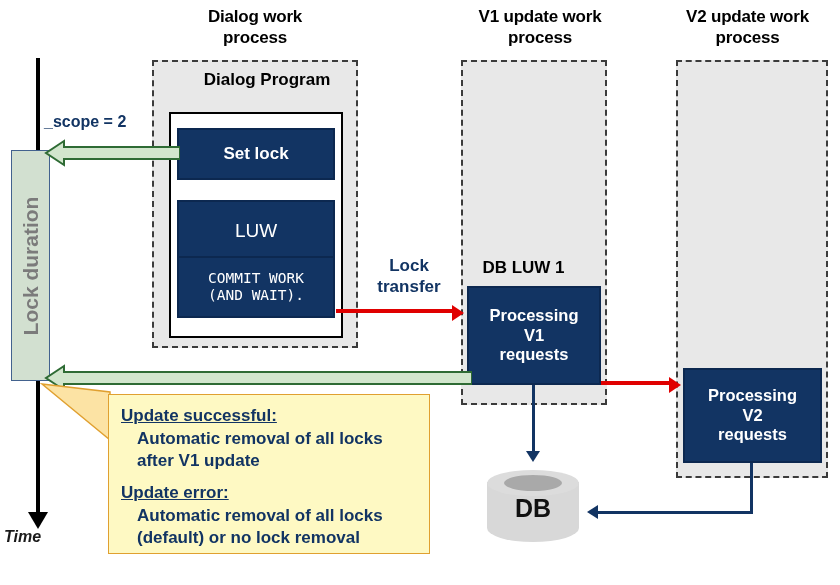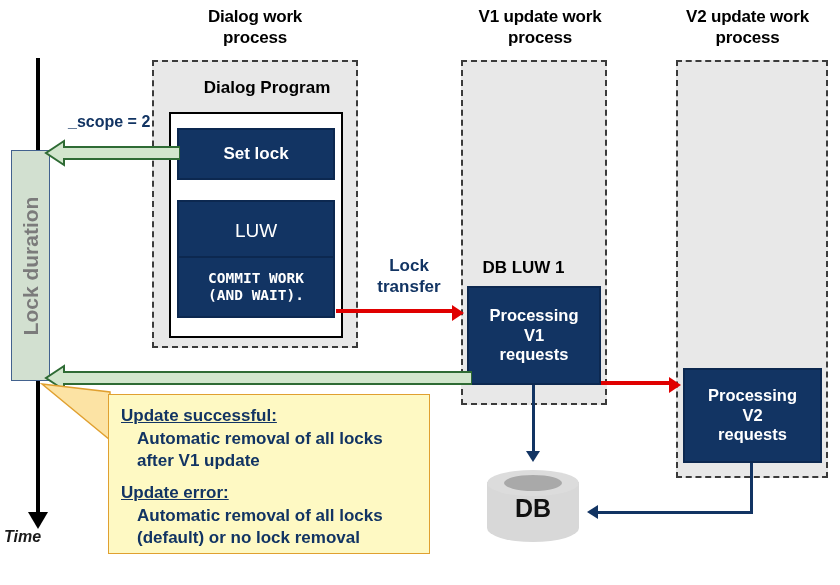--- a/index.html
+++ b/index.html
@@ -26,21 +26,21 @@
 
   .navy-box{
     position:absolute;background:#123463;border:2px solid #0c2850;box-sizing:border-box;
     color:#ffffff;display:flex;align-items:center;justify-content:center;text-align:center;
     line-height:1.18;
   }
   .navy-box.bold{font-weight:bold;font-size:17px;}
   .navy-box.regular{font-weight:normal;font-size:19px;}
   .navy-box.mono{
     font-family:"DejaVu Sans Mono","Liberation Mono",monospace;
-    font-weight:bold;font-size:14.5px;letter-spacing:0px;white-space:pre;
+    font-weight:normal;font-size:14.5px;letter-spacing:0px;white-space:pre;
   }
   .navy-box.multi{font-weight:bold;font-size:16.5px;}
 
   
   #time-axis-line{
     position:absolute;left:36px;top:58px;width:4px;height:462px;background:#000000;
   }
   #time-axis-head{
     position:absolute;left:28px;top:512px;width:0;height:0;
     border-left:10px solid transparent;border-right:10px solid transparent;
@@ -148,25 +148,25 @@
   </div>
 
   <div id="time-axis-line"></div>
   <div id="time-axis-head"></div>
   <div id="time-label">Time</div>
 
   <div id="lock-bar">
     <div id="lock-bar-text">Lock duration</div>
   </div>
 
-  <div class="scope-label" style="left:44px;top:113px;margin-left:24px;">_scope = 2</div>
+  <div class="scope-label" style="left:44px;top:113px;">_scope = 2</div>
 
   <div class="dashed-lane" style="left:152px;top:60px;width:206px;height:288px;"></div>
 
-  <div class="lane-label" style="left:152px;top:78px;width:230px;">Dialog Program</div>
+  <div class="lane-label" style="left:152px;top:70px;width:230px;">Dialog Program</div>
 
   <div class="inner-white" style="left:169px;top:112px;width:174px;height:226px;"></div>
 
   <div class="navy-box bold" style="left:177px;top:128px;width:158px;height:52px;">
     <span>Set lock</span>
   </div>
 
   <div class="navy-box regular" style="left:177px;top:200px;width:158px;height:62px;">
     <span>LUW</span>
   </div>

